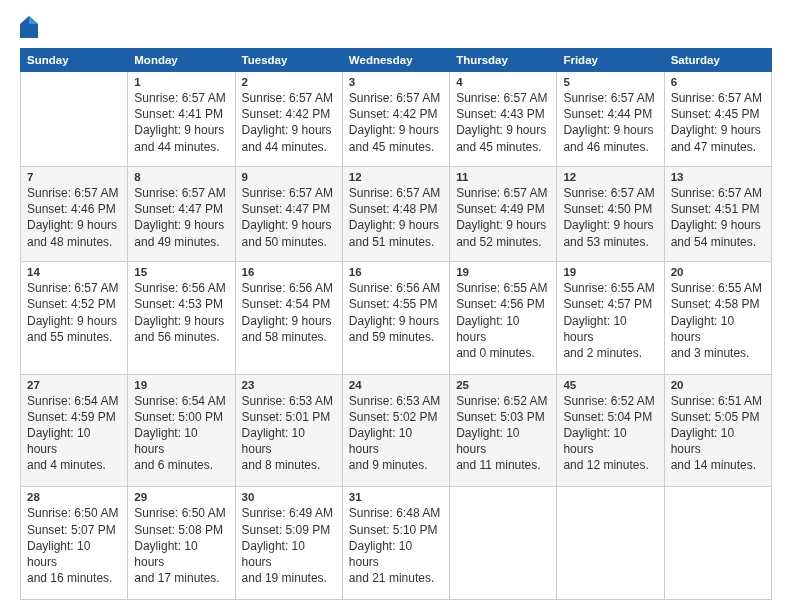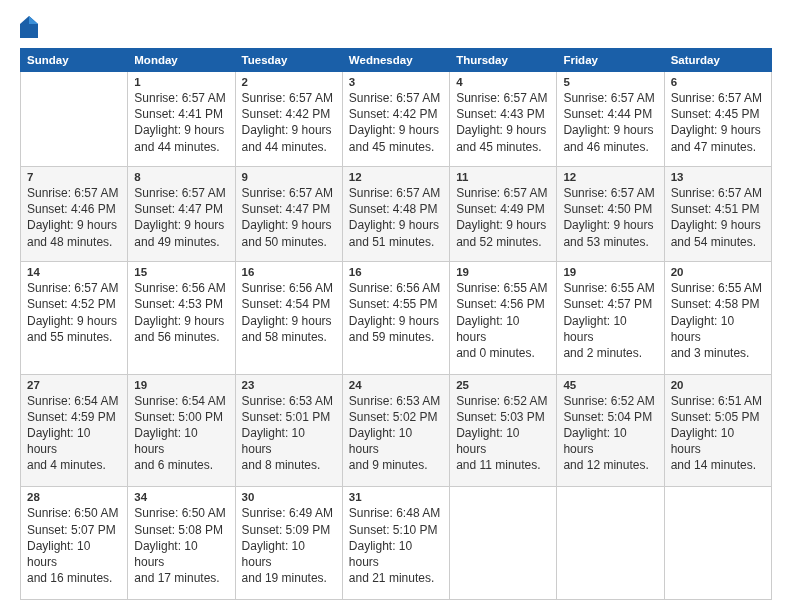--- a/index.html
+++ b/index.html
@@ -337,21 +337,21 @@
         </tr>
         <tr>
           <td>
             <span class="day-number">28</span>
             <div class="day-info" style="white-space: pre-line;">Sunrise: 6:50 AM
 Sunset: 5:07 PM
 Daylight: 10 hours
 and 16 minutes.</div>
           </td>
           <td>
-            <span class="day-number">34</span>
+            <span class="day-number">29</span>
             <div class="day-info" style="white-space: pre-line;">Sunrise: 6:50 AM
 Sunset: 5:08 PM
 Daylight: 10 hours
 and 17 minutes.</div>
           </td>
           <td>
             <span class="day-number">30</span>
             <div class="day-info" style="white-space: pre-line;">Sunrise: 6:49 AM
 Sunset: 5:09 PM
 Daylight: 10 hours

